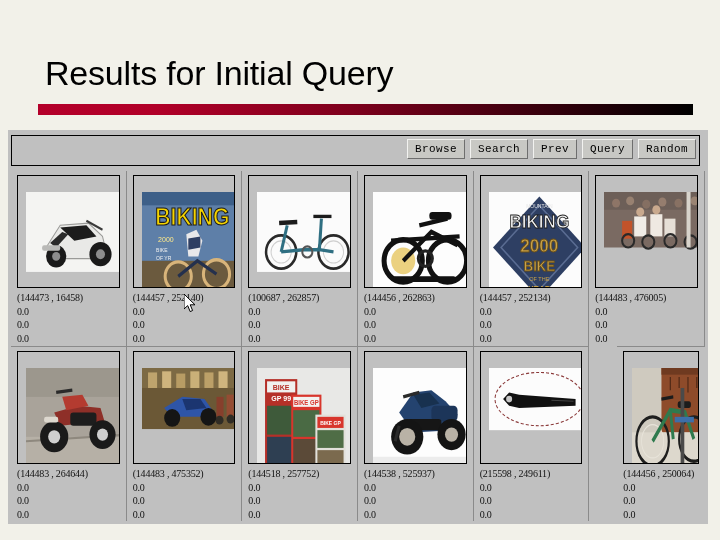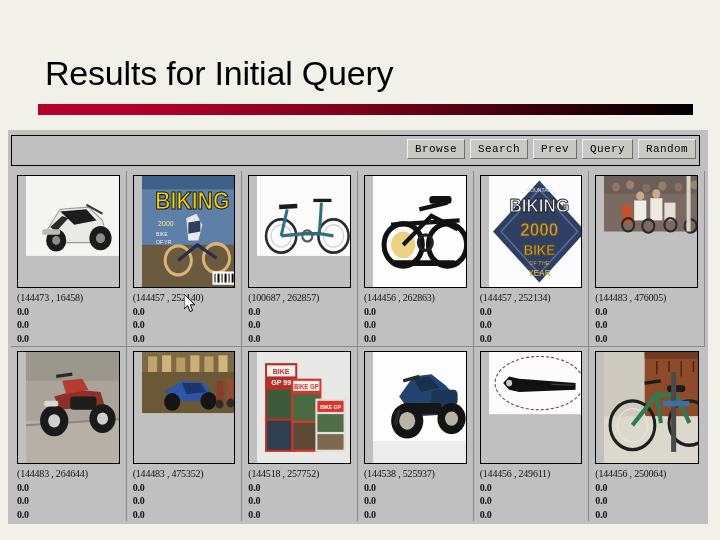--- a/index.html
+++ b/index.html
@@ -62,45 +62,45 @@
     grid-template-columns:repeat(6,1fr);
     grid-template-rows:1fr 1fr;
   }
   .cell{
     position:relative;
     background:#c0c0c0;
     border-right:1px solid #8a8a8a;
     box-sizing:border-box;
     overflow:hidden;
   }
-  .cell:last-child{border-right:none;}
+  .cell:last-child{border-right:none;margin-left:28px;}
   .cell-row2{border-top:1px solid #8a8a8a;}
 
   .thumb-frame{
     position:absolute;left:6px;top:4px;right:6px;height:113px;
     border:1px solid #000;
     background:#c0c0c0;
     box-sizing:border-box;
     overflow:hidden;
   }
   .thumb-img{
-    position:absolute;left:0;top:0;width:100%;height:100%;
+    position:absolute;left:0;top:16px;width:100%;height:100%;
     overflow:hidden;
     padding-left:8px;
   }
   .thumb-img svg{display:block;width:100%;height:100%;}
 
   .cell-meta{
     position:absolute;left:6px;top:120px;right:2px;
     font-family:"Liberation Serif", serif;
     font-size:10px;line-height:13.5px;color:#111;
     white-space:nowrap;
   }
   .cell-meta .coord{letter-spacing:-0.2px;}
-  .cell-meta .score{letter-spacing:-0.2px;font-weight:bold;}
+  .cell-meta .score{letter-spacing:-0.2px;}
 
   
   .cursor{
     position:absolute;left:176px;top:164px;width:14px;height:20px;
     pointer-events:none;
   }
 </style>
 </head>
 <body>
 
@@ -417,21 +417,21 @@
         <rect width="100" height="100" fill="#c0c0c0"></rect>
         <rect y="0" width="100" height="56" fill="#fcfcfc"></rect>
         <ellipse cx="50" cy="28" rx="44" ry="24" fill="none" stroke="#8b3a3a" stroke-width="1" stroke-dasharray="3 2"></ellipse>
         <path d="M14 28 L20 22 L30 24 L86 28 L86 34 L30 36 L20 34 Z" fill="#111"></path>
         <circle cx="20" cy="28" r="3" fill="#c9c9c9"></circle>
         <path d="M62 29 L84 30" stroke="#444" stroke-width="1"></path>
       </svg>
             </div>
           </div>
           <div class="cell-meta">
-            <div class="coord">(144456 , 249611)</div>
+            <div class="coord">(215598 , 249611)</div>
             <div class="score">0.0</div>
             <div class="score">0.0</div>
             <div class="score">0.0</div>
           </div>
         </div>
         <div class="cell cell-row2">
           <div class="thumb-frame">
             <div class="thumb-img">
               <svg viewBox="0 0 100 100" preserveAspectRatio="none">
         <rect width="100" height="100" fill="#cfcabf"></rect>

